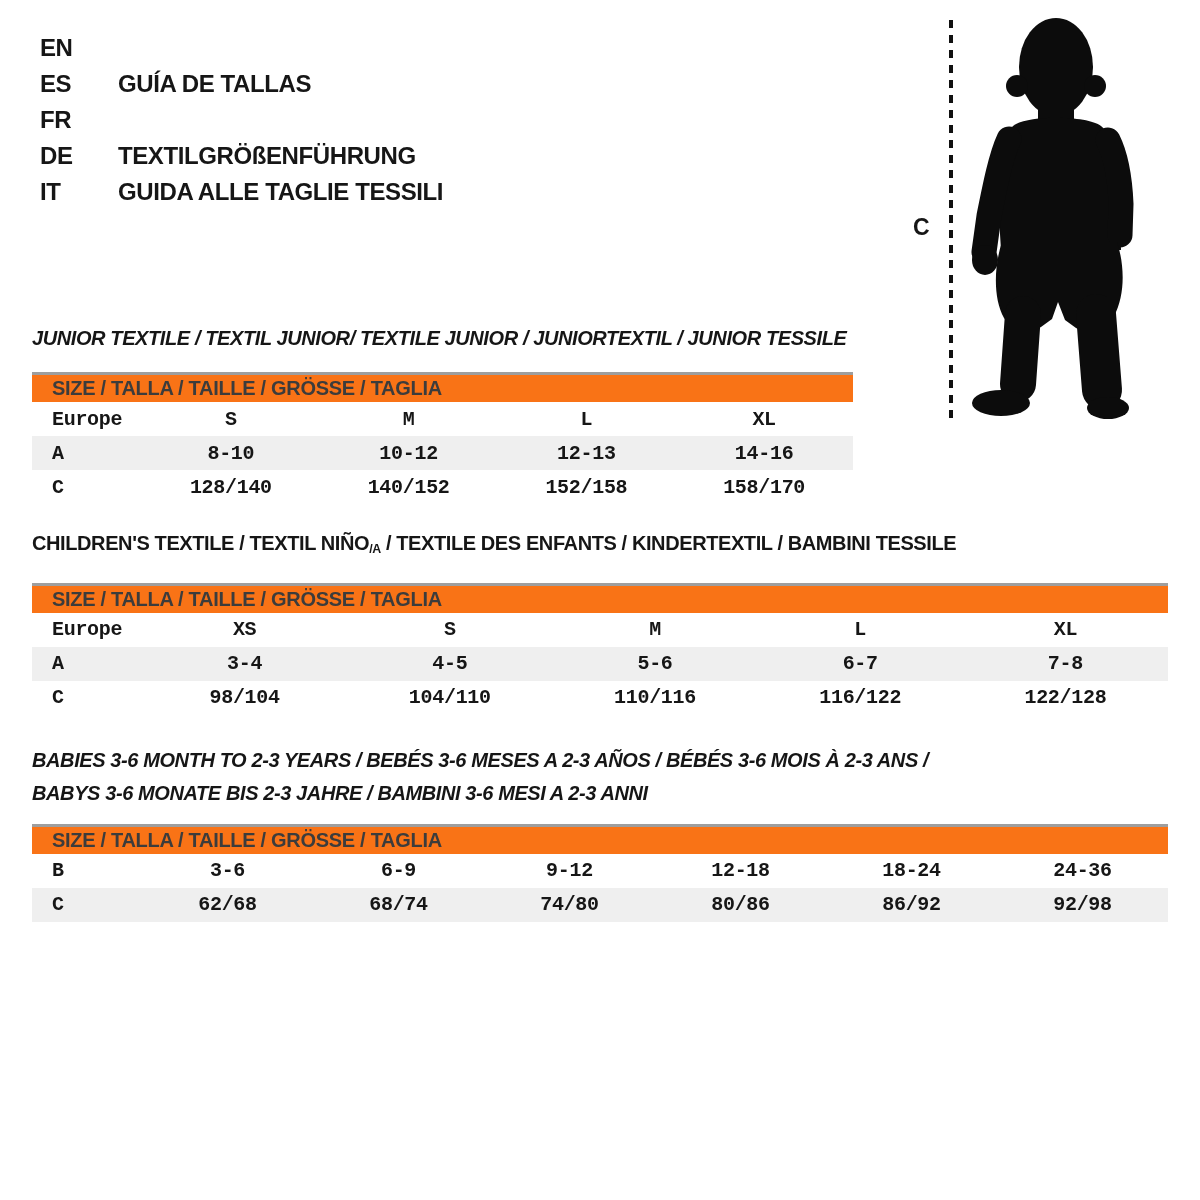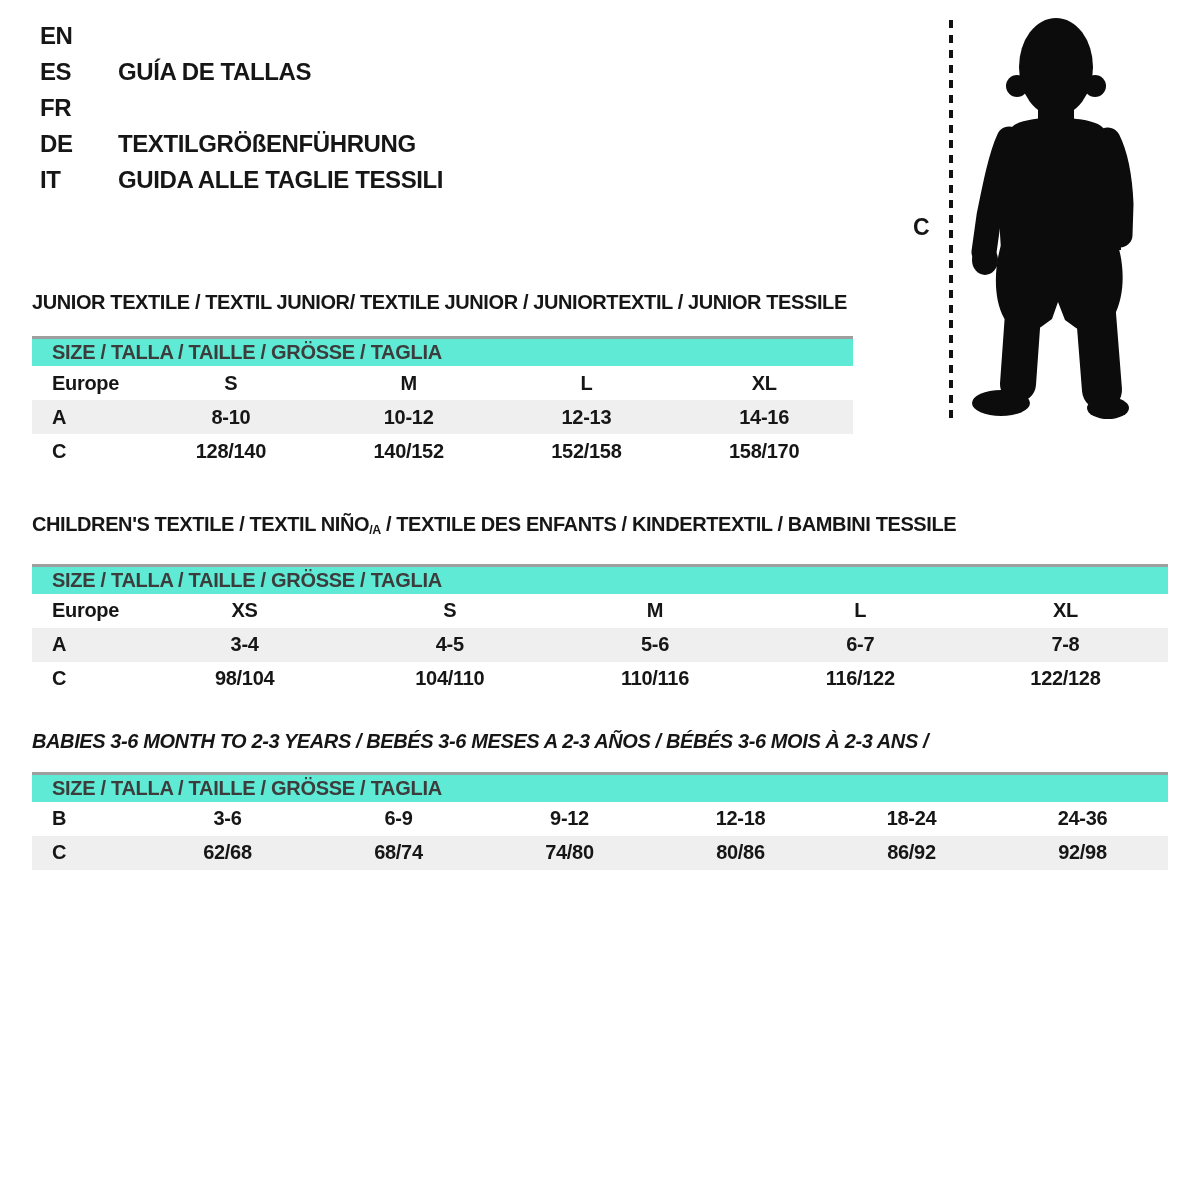--- a/index.html
+++ b/index.html
@@ -6,48 +6,48 @@
   body {
     width:1200px; height:1200px;
     font-family:"Liberation Sans","DejaVu Sans",sans-serif;
     color:#161616;
     -webkit-font-smoothing:antialiased;
   }
   .page { position:relative; width:1200px; height:1200px; overflow:hidden; }
   .content { padding:0 32px; }
 
   
-  .lang-block { padding-top:18px; margin-left:8px; }
+  .lang-block { padding-top:30px; margin-left:8px; }
   .lang-row { display:flex; height:36px; align-items:center;
               font-weight:700; font-size:24px; letter-spacing:-0.4px; }
   .lang-code { width:78px; }
 
   
   .figure { position:absolute; left:905px; top:14px; width:260px; height:414px; }
   .figure svg { position:absolute; left:0; top:0; }
   .height-label { position:absolute; left:8px; top:200px;
                   font-weight:700; font-size:23px; }
 
   
   .section-title { font-size:20px; font-weight:700; letter-spacing:-0.4px;
                    line-height:24px; }
-  .title-junior   { margin-top:92px; }
-  .title-children { margin-top:44px; }
+  .title-junior   { margin-top:116px;font-style:italic; }
+  .title-children { margin-top:27px; }
   .title-babies   { margin-top:29px; line-height:33px;font-style:italic; }
   .sub-a { font-size:0.62em; vertical-align:-0.22em; }
 
   
   .size-table { margin-top:22px; }
   .size-table.babies { margin-top:14px; }
-  .size-bar { height:30px; border-top:3px solid #9e9e9e; background:#5eead4;
+  .size-bar { height:30px; border-top:3px solid #9e9e9e; background:#f97316;
               color:#3c3c3c; display:flex; align-items:center;
               padding-left:20px; box-sizing:border-box;
               font-size:20px; font-weight:700; letter-spacing:-0.3px; }
   .trow { display:flex; height:34px; align-items:center;
-          font-size:20px; font-weight:700; letter-spacing:-0.3px; }
+          font-size:20px; font-weight:700; letter-spacing:-0.3px;font-family:Liberation Mono, monospace; }
   .trow.shaded { background:#efefef; }
   .tlabel { width:110px; padding-left:20px; box-sizing:border-box; }
   .tcell { flex:1; text-align:center; }
   .w-junior { width:821px; }
   .w-full   { width:1136px; }
 
   
   .legend { margin-top:44px; }
   .legend-line { height:33px; display:flex; align-items:center;
                  font-size:20px; font-weight:700; letter-spacing:-0.3px; }
@@ -156,20 +156,21 @@
         <span class="tcell">98/104</span>
         <span class="tcell">104/110</span>
         <span class="tcell">110/116</span>
         <span class="tcell">116/122</span>
         <span class="tcell">122/128</span>
       </div>
     </div>
 
     <div class="section-title title-babies">
       <div>BABIES 3-6 MONTH TO 2-3 YEARS / BEBÉS 3-6 MESES A 2-3 AÑOS / BÉBÉS 3-6 MOIS À 2-3 ANS /</div>
+      <div>BABYS 3-6 MONATE BIS 2-3 JAHRE / BAMBINI 3-6 MESI A 2-3 ANNI</div>
     </div>
 
     <div class="size-table babies w-full">
       <div class="size-bar">SIZE / TALLA / TAILLE / GRÖSSE / TAGLIA</div>
       <div class="trow">
         <span class="tlabel">B</span>
         <span class="tcell">3-6</span>
         <span class="tcell">6-9</span>
         <span class="tcell">9-12</span>
         <span class="tcell">12-18</span>

